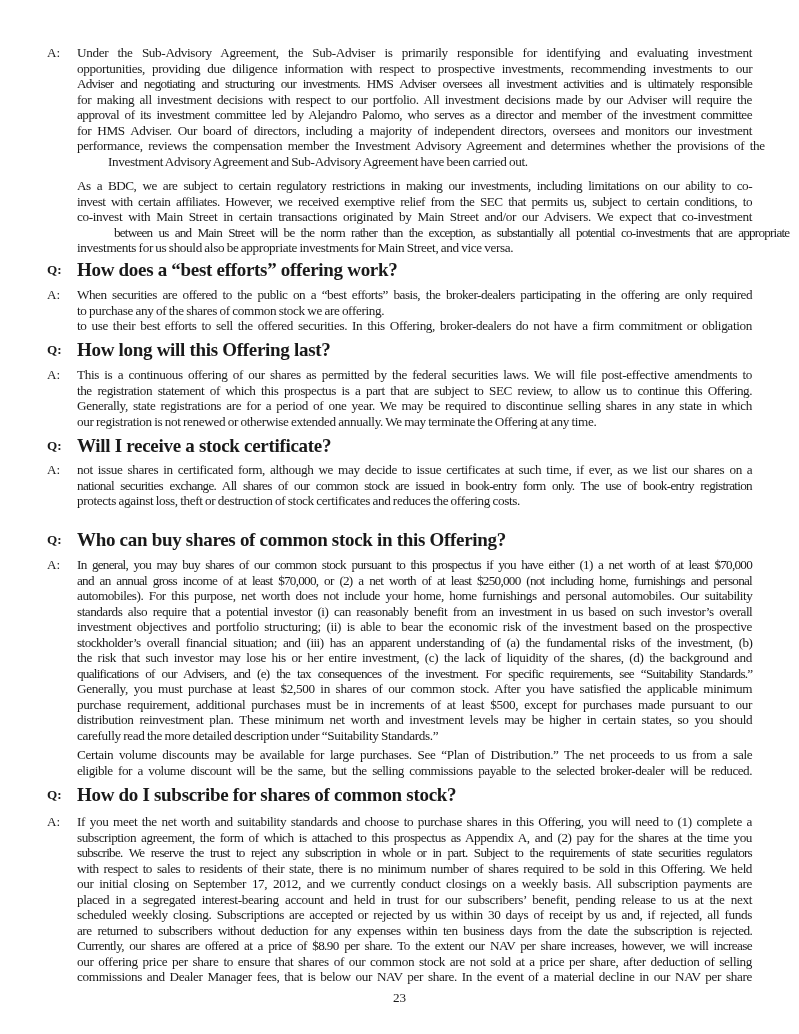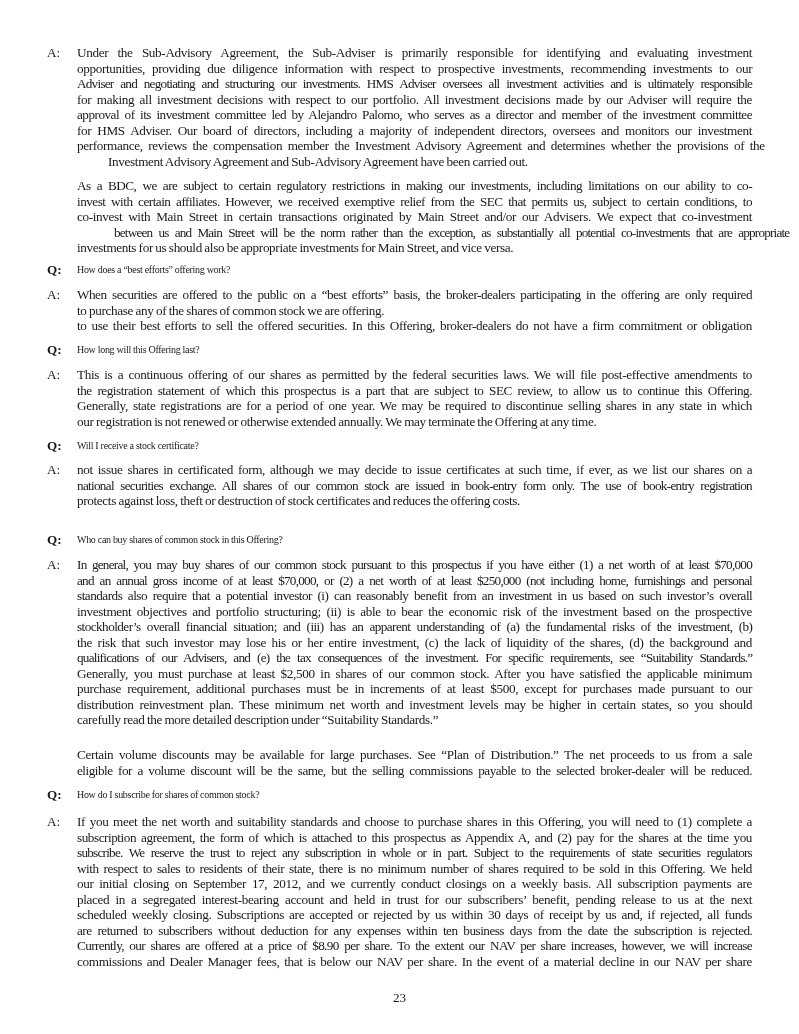--- a/index.html
+++ b/index.html
@@ -6,22 +6,22 @@
   body { width:799px; height:1034px; position:relative; overflow:hidden;
          font-family:"Liberation Serif","DejaVu Serif",serif; color:#1a1a1a; }
   .block { position:absolute; left:0; width:799px; }
   .label { position:absolute; left:47px; font-size:13.2px; line-height:15.5px; }
   .label.q { font-weight:bold; }
   .lines { position:absolute; left:77px; width:675px; }
   .line { display:block; height:15.5px; line-height:15.5px; font-size:13.2px;
           text-align:justify; text-align-last:justify; white-space:nowrap;
           overflow:visible; letter-spacing:-0.35px; word-spacing:-0.5px; }
   .line.last { text-align-last:left; }
-  .qtext { position:absolute; left:77px; font-size:10px; line-height:15.5px;
-           font-weight:normal; letter-spacing:-0.3px; white-space:nowrap; }
+  .qtext { position:absolute; left:77px; font-size:19px; line-height:15.5px;
+           font-weight:bold; letter-spacing:-0.3px; white-space:nowrap; }
   .pagenum { position:absolute; top:990px; left:0; width:799px; text-align:center;
              font-size:13.2px; line-height:15.5px; }
 </style>
 </head>
 <body>
 
 <div class="block" style="top:45px;">
   <span class="label">A:</span>
   <div class="lines">
     <span class="line" style="white-space: nowrap; display: block; width: auto; word-spacing: 6.34615px;">Under the Sub-Advisory Agreement, the Sub-Adviser is primarily responsible for identifying and evaluating investment</span>
@@ -91,20 +91,21 @@
 <div class="block" style="top:532px;">
   <span class="label q">Q:</span>
   <span class="qtext">Who can buy shares of common stock in this Offering?</span>
 </div>
 
 <div class="block" style="top:557px;">
   <span class="label">A:</span>
   <div class="lines">
     <span class="line" style="letter-spacing: -0.75px; word-spacing: 2.88px; white-space: nowrap; display: block; width: auto;">In general, you may buy shares of our common stock pursuant to this prospectus if you have either (1) a net worth of at least $70,000</span>
     <span class="line" style="letter-spacing: -0.75px; word-spacing: 3.23478px; white-space: nowrap; display: block; width: auto;">and an annual gross income of at least $70,000, or (2) a net worth of at least $250,000 (not including home, furnishings and personal</span>
+    <span class="line" style="letter-spacing: -0.45px; white-space: nowrap; display: block; width: auto; word-spacing: 2.67647px;">automobiles). For this purpose, net worth does not include your home, home furnishings and personal automobiles. Our suitability</span>
     <span class="line" style="letter-spacing: -0.5px; white-space: nowrap; display: block; width: auto; word-spacing: 2.75px;">standards also require that a potential investor (i) can reasonably benefit from an investment in us based on such investor’s overall</span>
     <span class="line" style="white-space: nowrap; display: block; width: auto; word-spacing: 2.55263px;">investment objectives and portfolio structuring; (ii) is able to bear the economic risk of the investment based on the prospective</span>
     <span class="line" style="letter-spacing: -0.55px; white-space: nowrap; display: block; width: auto; word-spacing: 3.44444px;">stockholder’s overall financial situation; and (iii) has an apparent understanding of (a) the fundamental risks of the investment, (b)</span>
     <span class="line" style="white-space: nowrap; display: block; width: auto; word-spacing: 2.58696px;">the risk that such investor may lose his or her entire investment, (c) the lack of liquidity of the shares, (d) the background and</span>
     <span class="line" style="letter-spacing: -0.75px; word-spacing: 4.34706px; white-space: nowrap; display: block; width: auto;">qualifications of our Advisers, and (e) the tax consequences of the investment. For specific requirements, see “Suitability Standards.”</span>
     <span class="line" style="white-space: nowrap; display: block; width: auto; word-spacing: 2.76316px;">Generally, you must purchase at least $2,500 in shares of our common stock. After you have satisfied the applicable minimum</span>
     <span class="line" style="white-space: nowrap; display: block; width: auto; word-spacing: 3.11111px;">purchase requirement, additional purchases must be in increments of at least $500, except for purchases made pursuant to our</span>
     <span class="line" style="white-space: nowrap; display: block; width: auto; word-spacing: 2.94444px;">distribution reinvestment plan. These minimum net worth and investment levels may be higher in certain states, so you should</span>
     <span class="line last" style="white-space: nowrap; display: block; width: auto;">carefully read the more detailed description under “Suitability Standards.”</span>
   </div>
@@ -127,17 +128,18 @@
   <div class="lines">
     <span class="line" style="white-space: nowrap; display: block; width: auto; word-spacing: 1.63043px;">If you meet the net worth and suitability standards and choose to purchase shares in this Offering, you will need to (1) complete a</span>
     <span class="line" style="letter-spacing: -0.45px; white-space: nowrap; display: block; width: auto; word-spacing: 2.19565px;">subscription agreement, the form of which is attached to this prospectus as Appendix A, and (2) pay for the shares at the time you</span>
     <span class="line" style="letter-spacing: -0.75px; word-spacing: 3.65714px; white-space: nowrap; display: block; width: auto;">subscribe. We reserve the trust to reject any subscription in whole or in part. Subject to the requirements of state securities regulators</span>
     <span class="line" style="letter-spacing: -0.45px; white-space: nowrap; display: block; width: auto; word-spacing: 2.04167px;">with respect to sales to residents of their state, there is no minimum number of shares required to be sold in this Offering. We held</span>
     <span class="line" style="white-space: nowrap; display: block; width: auto; word-spacing: 2.76316px;">our initial closing on September 17, 2012, and we currently conduct closings on a weekly basis. All subscription payments are</span>
     <span class="line" style="white-space: nowrap; display: block; width: auto; word-spacing: 3.15px;">placed in a segregated interest-bearing account and held in trust for our subscribers’ benefit, pending release to us at the next</span>
     <span class="line" style="white-space: nowrap; display: block; width: auto; word-spacing: 2.21429px;">scheduled weekly closing. Subscriptions are accepted or rejected by us within 30 days of receipt by us and, if rejected, all funds</span>
     <span class="line" style="letter-spacing: -0.5px; white-space: nowrap; display: block; width: auto; word-spacing: 3.02632px;">are returned to subscribers without deduction for any expenses within ten business days from the date the subscription is rejected.</span>
     <span class="line" style="letter-spacing: -0.6px; white-space: nowrap; display: block; width: auto; word-spacing: 2.67391px;">Currently, our shares are offered at a price of $8.90 per share. To the extent our NAV per share increases, however, we will increase</span>
+    <span class="line" style="white-space: nowrap; display: block; width: auto; word-spacing: 1.83333px;">our offering price per share to ensure that shares of our common stock are not sold at a price per share, after deduction of selling</span>
     <span class="line" style="white-space: nowrap; display: block; width: auto; word-spacing: 1.84783px;">commissions and Dealer Manager fees, that is below our NAV per share. In the event of a material decline in our NAV per share</span>
   </div>
 </div>
 
 <div class="pagenum">23</div>
 
 </body></html>

